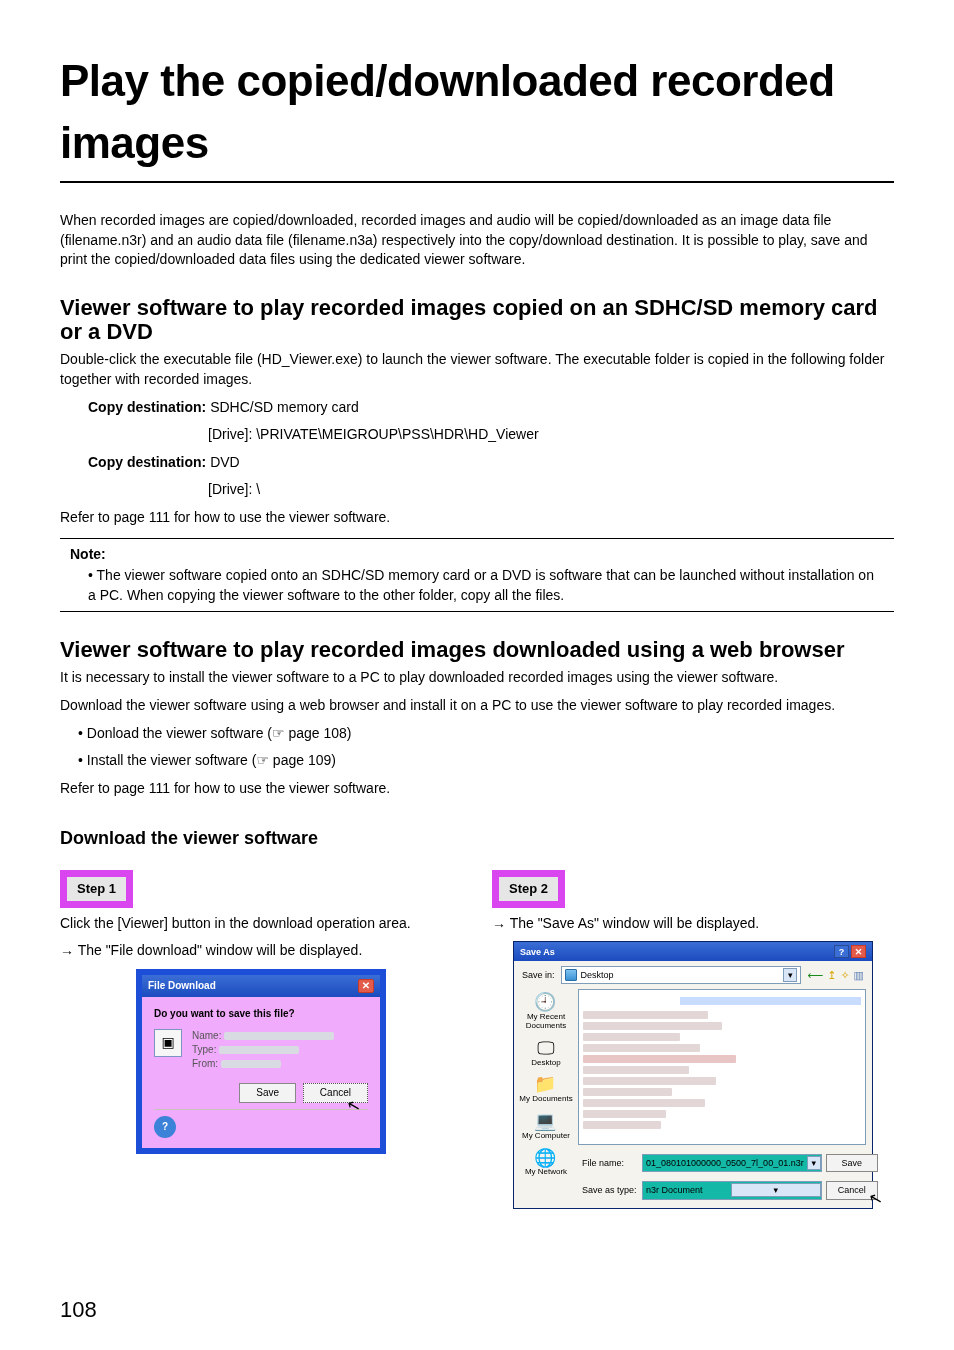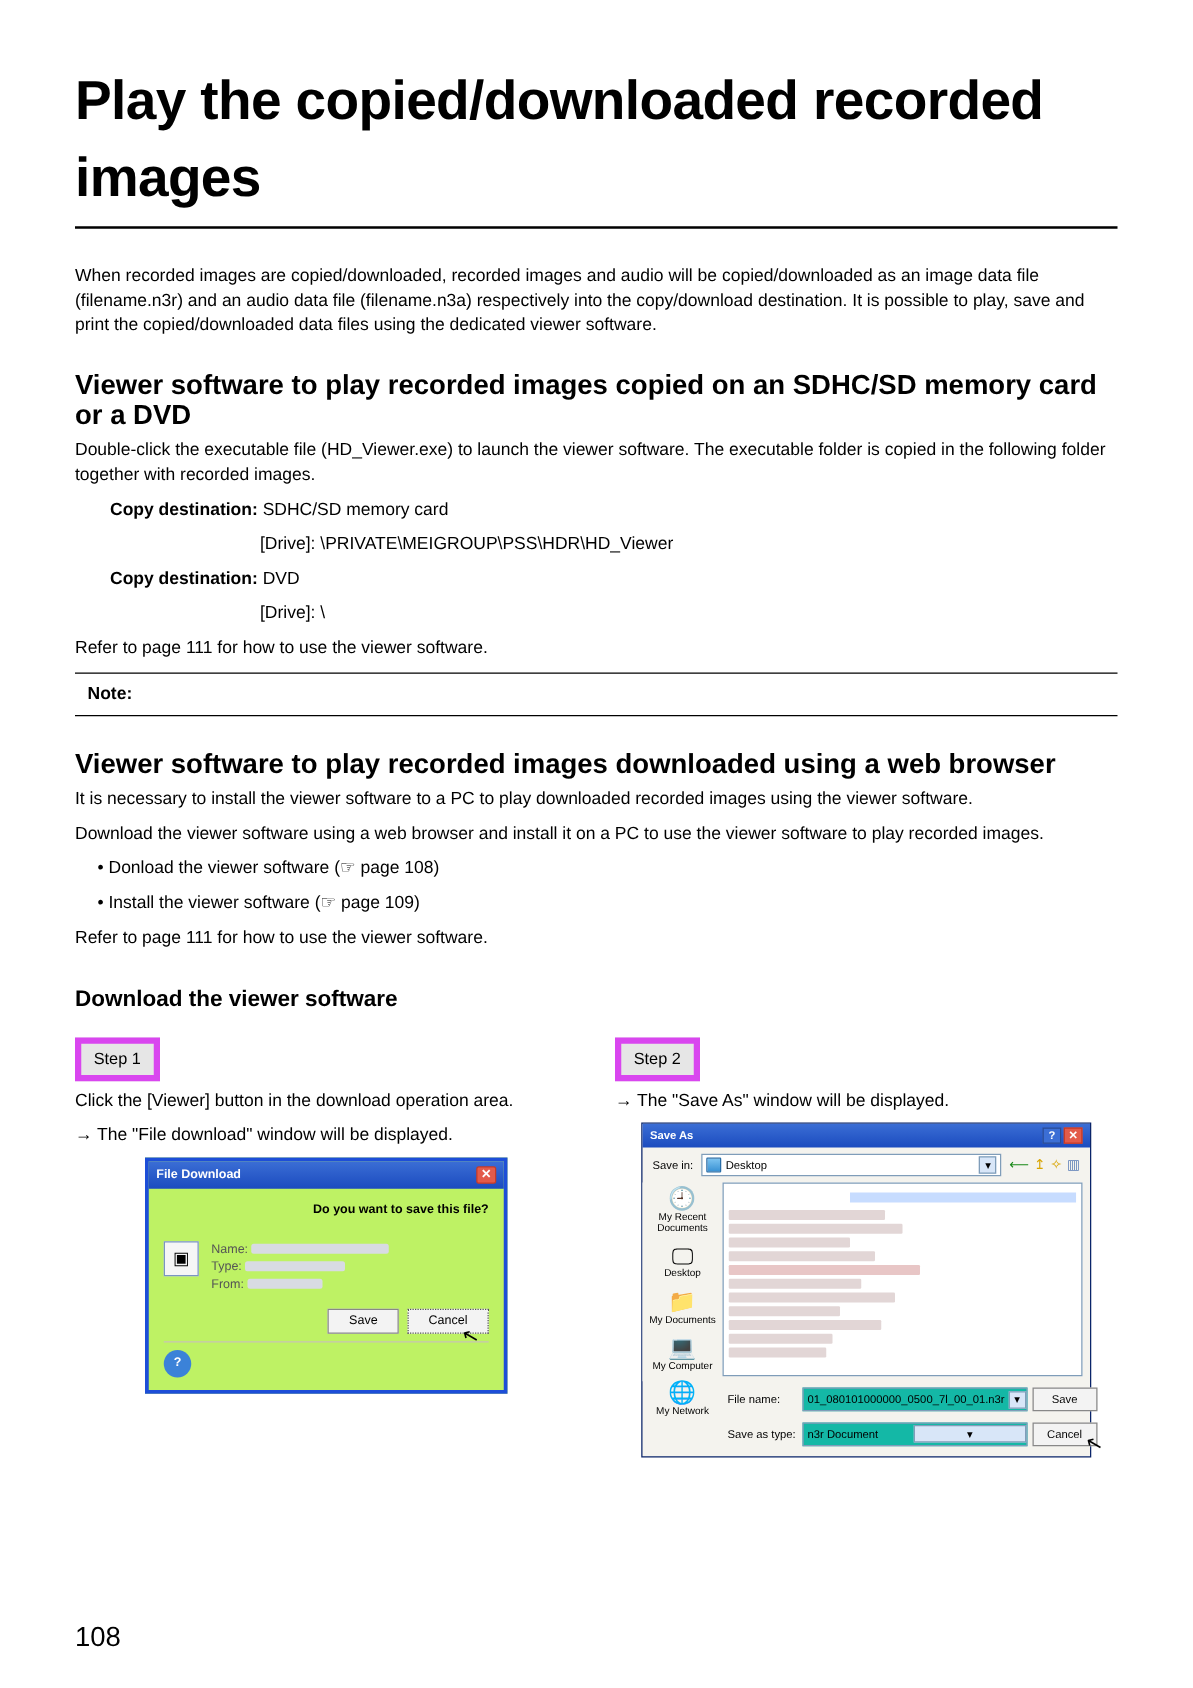--- a/index.html
+++ b/index.html
@@ -47,44 +47,44 @@
     border-bottom: 1px solid #000;
     padding: 6px 10px;
     margin: 10px 0 26px 0;
   }
   .note-box .strong { display:block; margin-bottom:2px; }
   .note-bullet { padding-left: 18px; }
   .bullet { padding-left: 18px; }
   .step-label {
     display: inline-block;
     background: #e6e6e6;
-    border: 5px solid #d946ef;
+    border: 7px solid #d946ef;
     padding: 3px 10px;
-    font-weight: normal;
+    font-weight: bold;
     font-size: 13px;
     margin-bottom: 6px;
   }
   .cols {
     display: flex;
     gap: 30px;
   }
   .col { flex: 1; }
   .arrow-line::before { content: "→ "; }
   .page-num {
     position: absolute;
     left: 60px;
     bottom: 24px;
     font-size: 22px;
   }
   
   .dlg-download {
-    width: 290px;
+    width: 250px;
     margin: 8px auto 0 auto;
-    background: #bef264;
-    border: 3px solid #1d4ed8;
+    background: #f0abfc;
+    border: 6px solid #1d4ed8;
     font-size: 10px;
   }
   .dlg-titlebar {
     background: linear-gradient(#3b6ed5, #1b4bbf);
     color: #fff;
     font-weight: bold;
     padding: 4px 6px;
     display: flex;
     justify-content: space-between;
     align-items: center;
@@ -92,21 +92,21 @@
   .dlg-close {
     background: #e35b4a;
     color: #fff;
     width: 16px; height: 14px;
     display: flex; align-items: center; justify-content: center;
     font-size: 10px;
     border: 1px solid #c73a26;
     border-radius: 2px;
   }
   .dlg-body { padding: 10px 12px; }
-  .dlg-q { font-weight: bold; margin-bottom: 18px; text-align: right; }
+  .dlg-q { font-weight: bold; margin-bottom: 8px; }
   .dlg-info { display: flex; gap: 10px; margin-bottom: 12px; }
   .dlg-icon-box {
     width: 28px; height: 28px;
     border: 1px solid #7a95c2;
     background: #f6f6f6;
     display:flex; align-items:center; justify-content:center;
     font-size: 14px;
   }
   .dlg-meta { color: #555; }
   .dlg-meta .blur {
@@ -228,20 +228,21 @@
 </p>
 <p class="indent2">[Drive]: \PRIVATE\MEIGROUP\PSS\HDR\HD_Viewer</p>
 <p class="indent1">
   <span class="strong">Copy destination: </span><span>DVD</span>
 </p>
 <p class="indent2">[Drive]: \</p>
 <p>Refer to page 111 for how to use the viewer software.</p>
 
 <div class="note-box">
   <span class="strong">Note:</span>
+  <div class="note-bullet">• The viewer software copied onto an SDHC/SD memory card or a DVD is software that can be launched without installation on a PC. When copying the viewer software to the other folder, copy all the files.</div>
 </div>
 
 <h2 class="section">Viewer software to play recorded images downloaded using a web browser</h2>
 <p>It is necessary to install the viewer software to a PC to play downloaded recorded images using the viewer software.</p>
 <p>Download the viewer software using a web browser and install it on a PC to use the viewer software to play recorded images.</p>
 <p class="bullet">• Donload the viewer software (☞ page 108)</p>
 <p class="bullet">• Install the viewer software (☞ page 109)</p>
 <p>Refer to page 111 for how to use the viewer software.</p>
 
 <h2 class="download">Download the viewer software</h2>

